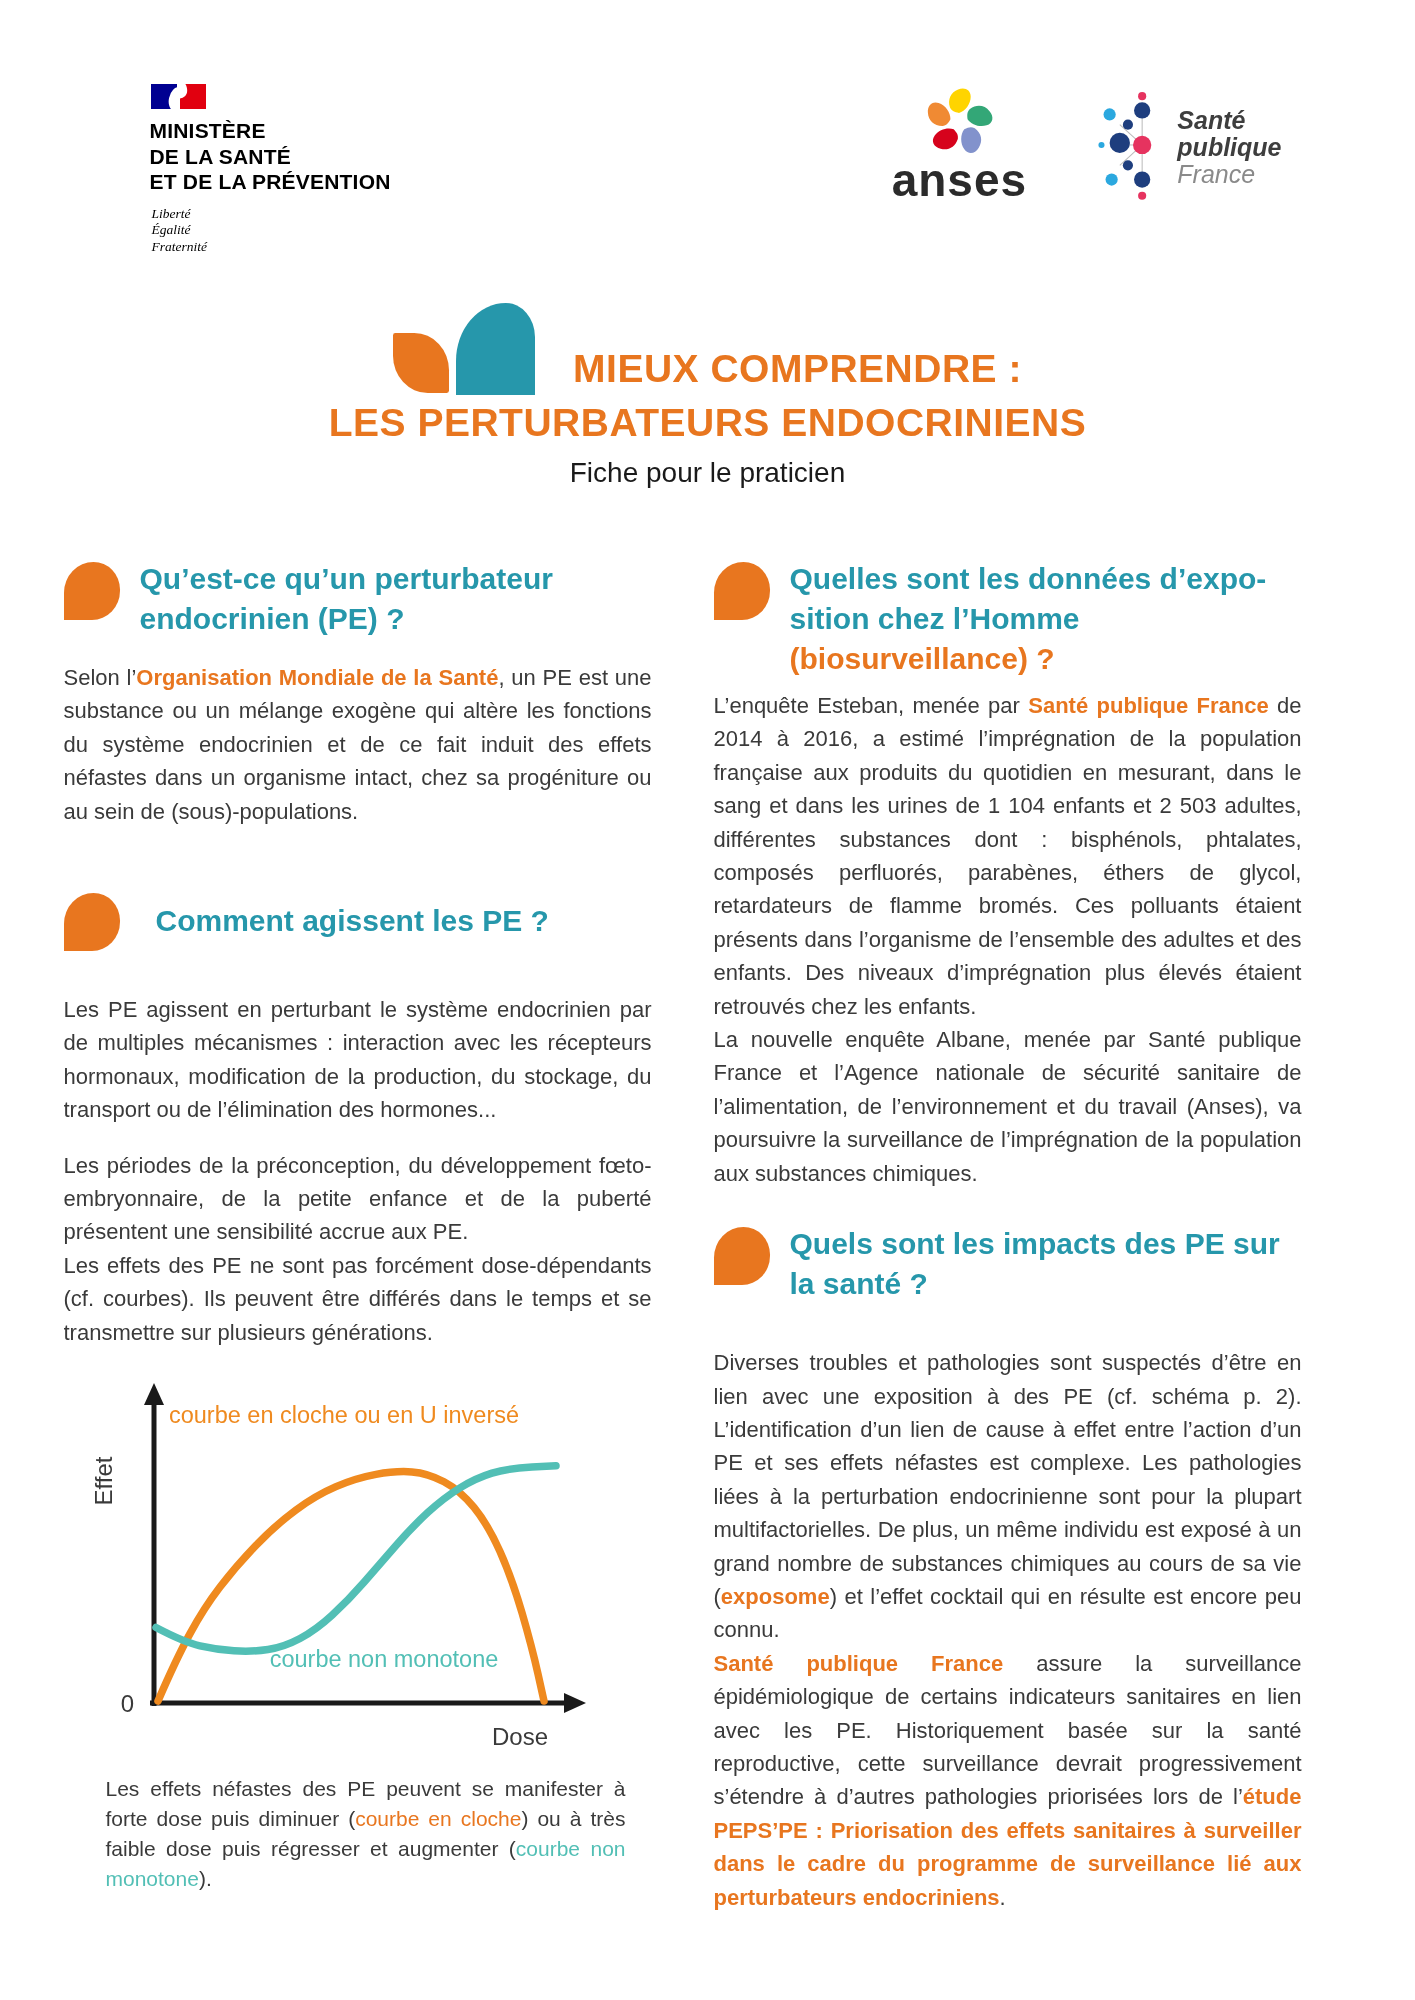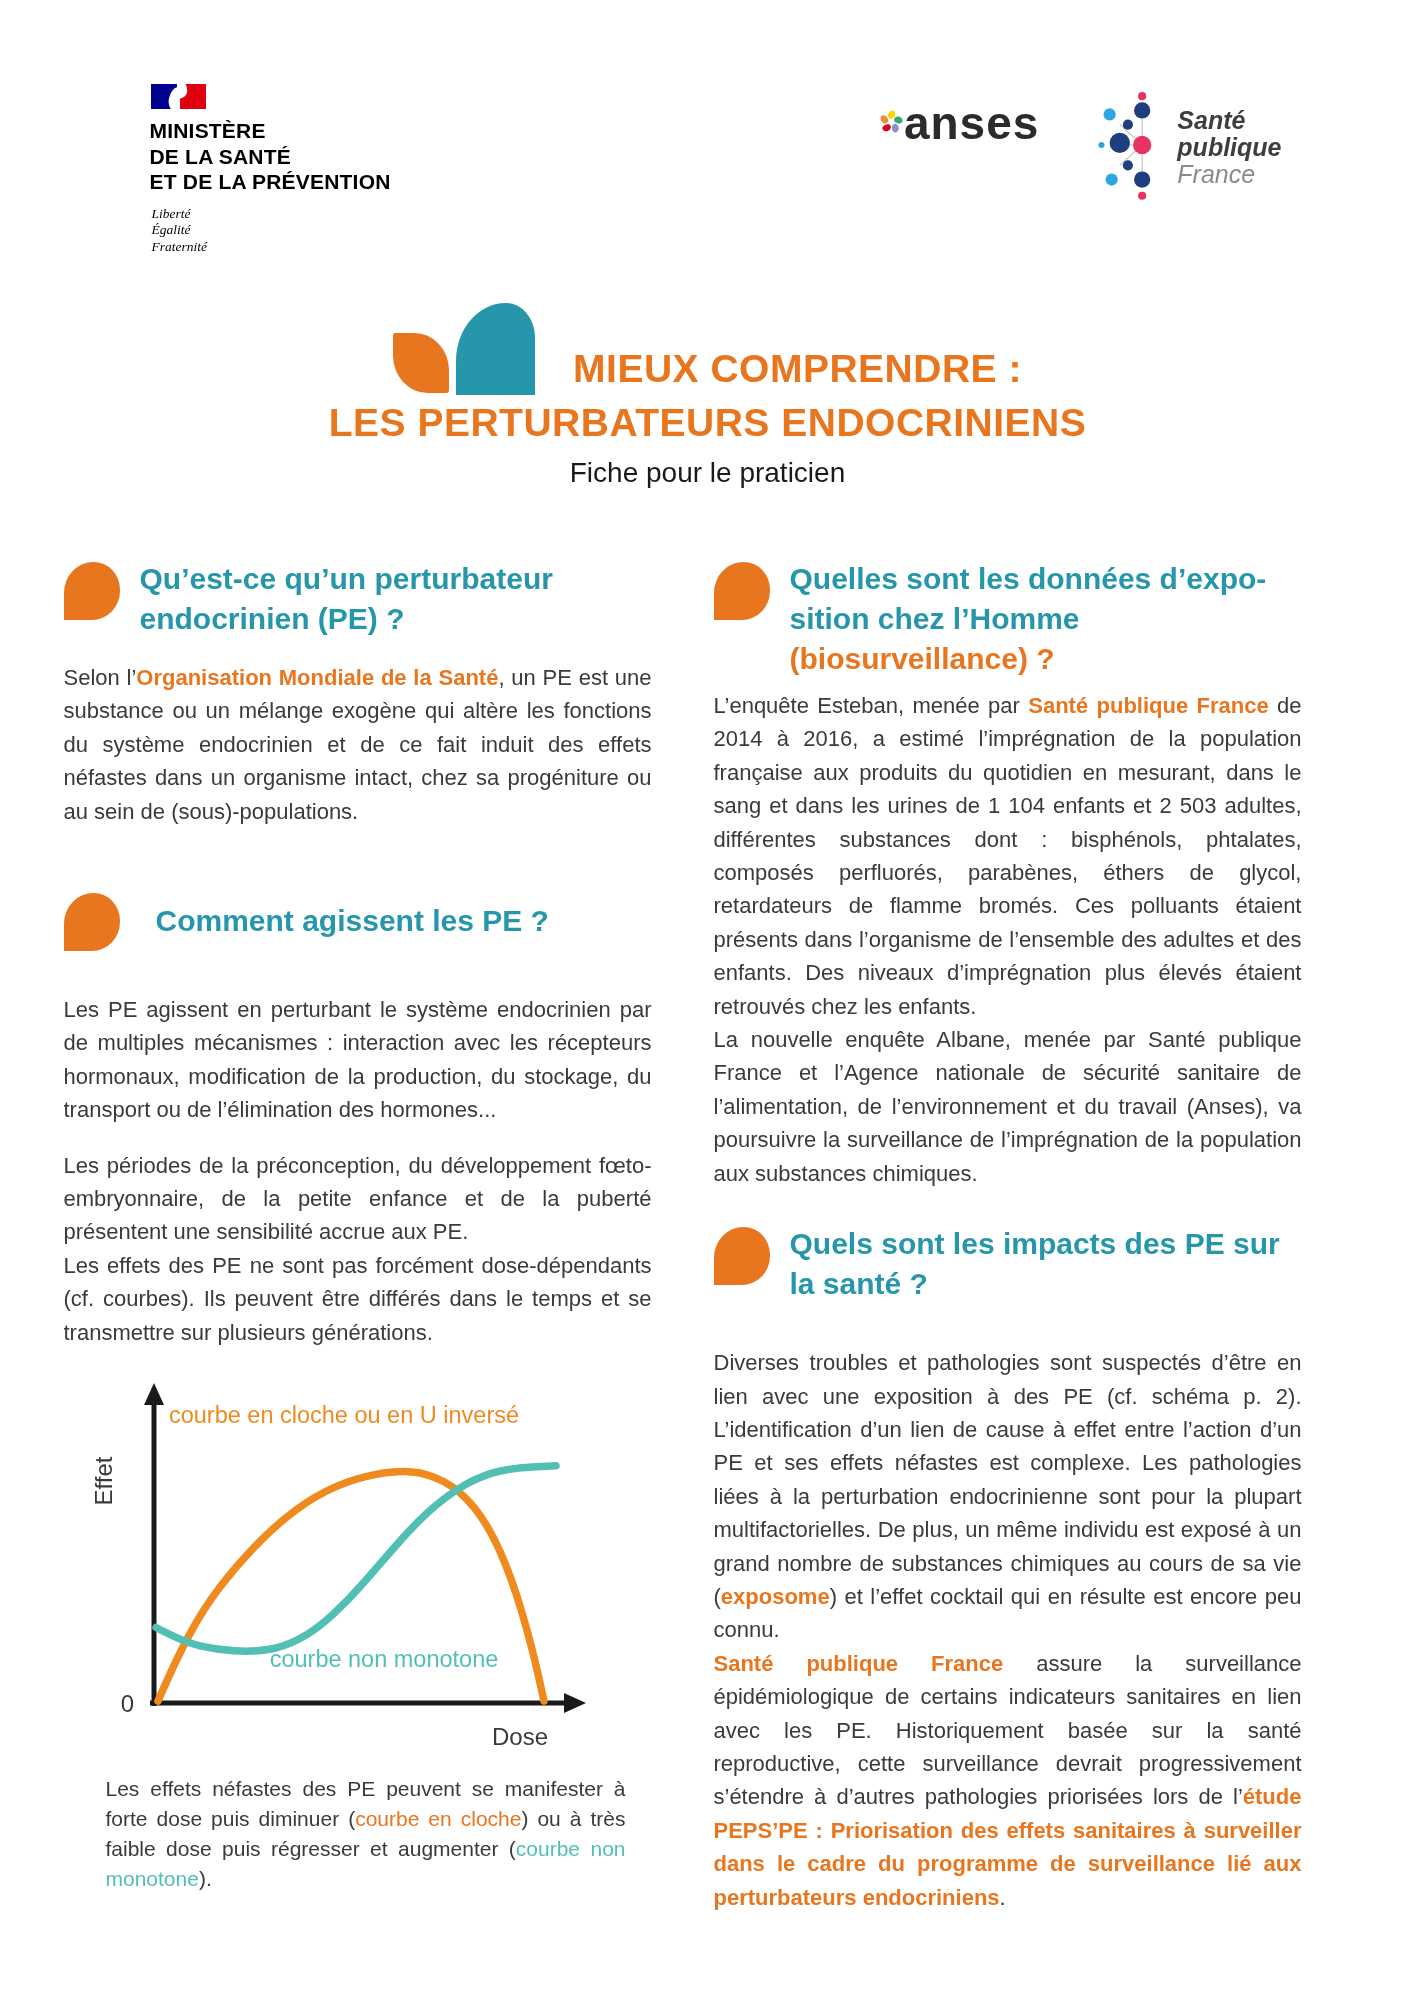--- a/index.html
+++ b/index.html
@@ -13,21 +13,21 @@
   .ministry{width:270px;}
   .flag{display:flex;gap:3px;margin-bottom:9px;margin-left:1px;}
   .flag .fb,.flag .fr{width:26px;height:25px;position:relative;overflow:hidden;}
   .flag .fb{background:#000091;}
   .flag .fr{background:#E1000F;}
   .flag .fb::after{content:"";position:absolute;right:-7px;top:3px;width:15px;height:24px;background:#fff;border-radius:60% 0 0 55%;transform:rotate(12deg);}
   .flag .fr::before{content:"";position:absolute;left:-6px;top:-4px;width:13px;height:18px;background:#fff;border-radius:0 60% 60% 0;transform:rotate(-14deg);}
   .ministry-name{font-weight:bold;font-size:21px;line-height:25.5px;color:#000;letter-spacing:.2px;}
   .motto{font-family:"Liberation Serif", serif;font-style:italic;font-size:13.5px;line-height:16.5px;color:#000;margin-top:11px;margin-left:2px;}
   .logos-right{display:flex;align-items:flex-start;gap:58px;margin-top:2px;}
-  .anses{display:flex;flex-direction:row;align-items:center;width:160px;}
+  .anses{display:flex;flex-direction:column;align-items:center;width:160px;}
   .anses svg{width:72px;height:72px;}
   .anses-word{font-weight:bold;font-size:46px;line-height:40px;color:#2B2B2B;letter-spacing:1px;margin-top:2px;}
   .spf{display:flex;align-items:center;gap:8px;}
   .spf svg{width:72px;height:122px;}
   .spf-text{font-size:25px;line-height:27px;font-weight:bold;color:#3E3E3E;font-style:italic;}
   .spf-text .france{font-weight:normal;color:#8A8A8A;}
   
   .title-block{text-align:center;margin-top:46px;}
   .title-line1{display:flex;justify-content:center;align-items:flex-end;gap:38px;}
   .petals{position:relative;width:142px;height:94px;flex:0 0 142px;}

